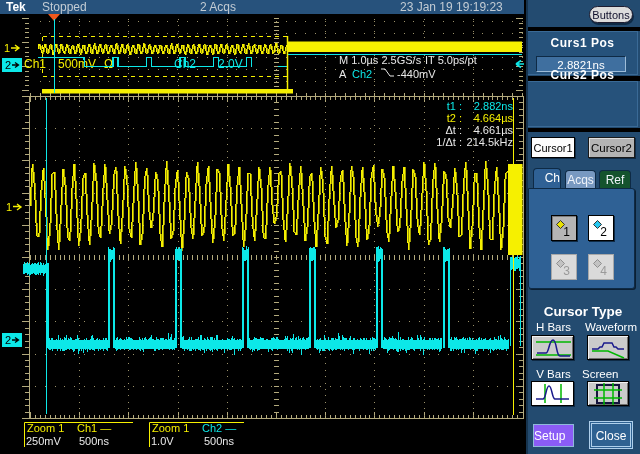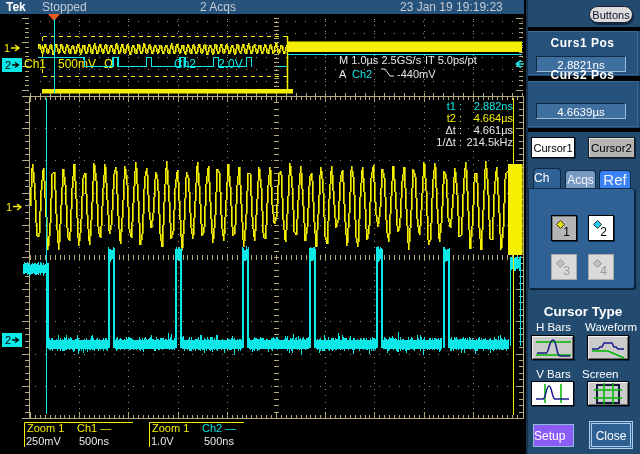--- a/index.html
+++ b/index.html
@@ -78,27 +78,26 @@
 <div style="position:absolute;left:526px;top:0;width:114px;height:454px;background:#234b70">
 <div style="position:absolute;left:0;top:27px;width:114px;height:4px;background:#000"></div>
 <div style="position:absolute;left:0;top:76px;width:114px;height:5px;background:#000"></div>
 <div style="position:absolute;left:0;top:128px;width:114px;height:4px;background:#000"></div>
 <div style="position:absolute;left:63px;top:6px;width:44px;height:17px;background:#dcdcdc;border:1px solid #1c1c30;border-radius:9px;color:#10102c;font-size:11px;text-align:center;line-height:17px;box-shadow:1px 2px 0 #0e2a45">Buttons</div>
 <div style="position:absolute;left:1px;top:31px;width:111px;height:44px;background:#26527b;border:1px solid #3a6a96"></div>
 <div style="position:absolute;left:0;top:36px;width:113px;height:14px;color:#fff;font-size:12px;font-weight:bold;text-align:center;letter-spacing:0.5px">Curs1 Pos</div>
 <div style="position:absolute;left:10px;top:56px;width:90px;height:16px;background:#3f6f9f;border-top:1px solid #0e2a45;border-left:1px solid #0e2a45;border-bottom:1px solid #9dbcd8;border-right:1px solid #9dbcd8;color:#fff;font-size:11.5px;text-align:center;line-height:16px">2.8821ns</div>
 <div style="position:absolute;left:1px;top:81px;width:111px;height:46px;background:#26527b;border:1px solid #3a6a96"></div>
 <div style="position:absolute;left:0;top:68px;width:113px;height:14px;color:#fff;font-size:12px;font-weight:bold;text-align:center;letter-spacing:0.5px">Curs2 Pos</div>
-<div style="position:absolute;left:10px;top:103px;width:90px;height:16px;background:#3f6f9f;border-top:1px solid #0e2a45;border-left:1px solid #0e2a45;border-bottom:1px solid #9dbcd8;border-right:1px solid #9dbcd8;color:#fff;font-size:11.5px;text-align:center;line-height:16px">4.6639µs</div>
 <div style="position:absolute;left:5px;top:137px;width:44px;height:21px;background:#fdfdfd;border:1px solid #000;box-shadow:1px 1px 0 #0e2a45;color:#000;font-size:11px;text-align:center;line-height:21px">Cursor1</div>
 <div style="position:absolute;left:62px;top:137px;width:47px;height:21px;background:#b4b4b4;border:1px solid #1a1a1a;box-shadow:inset 1px 1px 0 #dedede, 1px 1px 0 #0e2a45;color:#000;font-size:11.5px;text-align:center;line-height:21px">Cursor2</div>
 <div style="position:absolute;left:2px;top:188px;width:107px;height:101px;background:#2f6195;border:1px solid #0e2a45;border-radius:0 3px 3px 3px;box-shadow:1px 1px 0 #0b1f33"></div>
-<div style="position:absolute;left:7px;top:168px;width:28px;height:20px;background:#2f6195;border:1px solid #0e2a45;border-bottom:none;border-radius:4px 4px 0 0;color:#fff;font-size:12px;text-align:left;line-height:19px">Ch</div>
+<div style="position:absolute;left:7px;top:168px;width:28px;height:20px;background:#2f6195;border:1px solid #0e2a45;border-bottom:none;border-radius:4px 4px 0 0;color:#fff;font-size:12px;text-align:right;line-height:19px">Ch</div>
 <div style="position:absolute;left:39px;top:170px;width:31px;height:18px;background:#7899c1;border:1px solid #0e2a45;border-bottom:none;border-radius:4px 4px 0 0;color:#f0f4fa;font-size:12px;text-align:center;line-height:18px">Acqs</div>
-<div style="position:absolute;left:73px;top:170px;width:32px;height:18px;background:#3b82f6;border:1px solid #0e2a45;border-bottom:none;border-radius:4px 4px 0 0;color:#f0f4fa;font-size:15px;text-align:center;line-height:18px">Ref</div>
+<div style="position:absolute;left:73px;top:170px;width:32px;height:18px;background:#14532d;border:1px solid #0e2a45;border-bottom:none;border-radius:4px 4px 0 0;color:#f0f4fa;font-size:12px;text-align:center;line-height:18px">Ref</div>
 <div style="position:absolute;left:25px;top:215px;width:26px;height:26px;background:#b5b5b5;border:1px solid #000;box-shadow:inset 1px 1px 0 #7c7c7c, 1px 1px 0 #0e2a45">
         <svg width="9" height="9" style="position:absolute;left:4px;top:4px">
           <path d="M4.5 0.5 L8.5 4.5 L4.5 8.5 L0.5 4.5 Z" fill="#e8e000" stroke="#333"></path>
         </svg>
         <span style="position:absolute;right:6px;bottom:2px;font-size:12px;line-height:12px;color:#000">1</span>
       </div>
 <div style="position:absolute;left:62px;top:215px;width:26px;height:26px;background:#ffffff;border:1px solid #000;box-shadow:1px 1px 0 #0e2a45">
         <svg width="9" height="9" style="position:absolute;left:4px;top:4px">
           <path d="M4.5 0.5 L8.5 4.5 L4.5 8.5 L0.5 4.5 Z" fill="#28c8f0" stroke="#333"></path>
         </svg>

